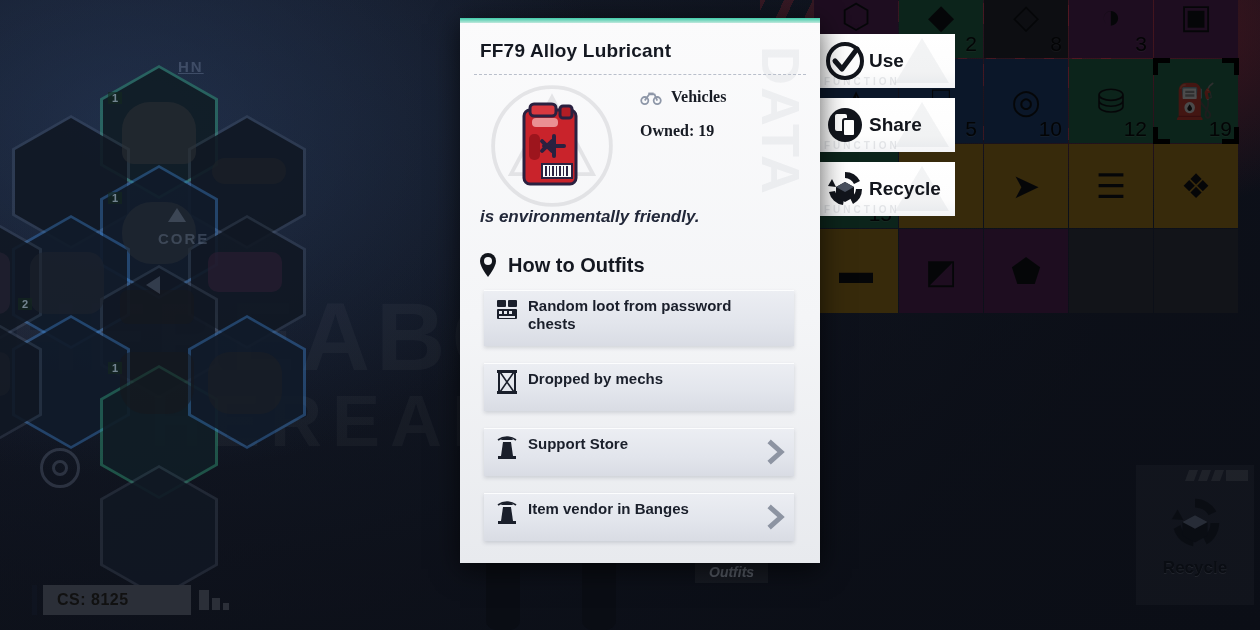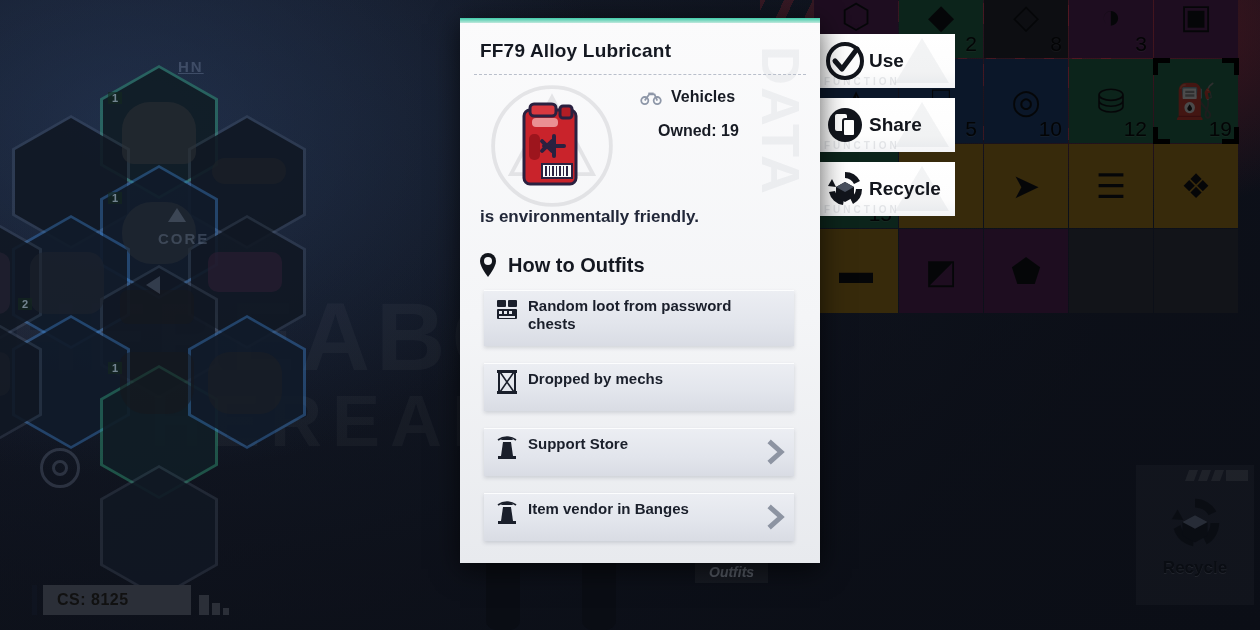--- a/index.html
+++ b/index.html
@@ -120,21 +120,21 @@
     pointer-events: none;
   }
   .figure .leg {
     position: absolute; bottom: 0; width: 34px; height: 120px;
     background: #0a0d14; border-radius: 4px 4px 10px 10px;
   }
 
   
   .csbar {
     position: absolute; left: 32px; top: 585px;
-    display: flex; align-items: flex-end; gap: 6px;
+    display: flex; align-items: center; gap: 6px;
     z-index: 30;
   }
   .cs-tick { width: 5px; height: 30px; background: #0f1420; }
   .cs-box {
     width: 148px; height: 30px;
     background: #2b2f38;
     display: flex; align-items: center;
     padding-left: 14px;
     font-size: 16px; font-weight: 700; color: #111;
     letter-spacing: .5px;
@@ -297,44 +297,44 @@
     position: absolute; left: 20px; top: 22px;
     font-size: 19px; font-weight: 700; color: #141821;
     letter-spacing: .2px;
     text-align: right;
   }
   .dlg-divider {
     position: absolute; left: 14px; right: 14px; top: 56px;
     border-top: 1px dashed #b9bfcb;
   }
 
-  .dlg-hero { position: absolute; left: 0; right: 0; top: 62px; height: 130px; }
+  .dlg-hero { position: absolute; left: 0; right: 0; top: 62px; height: 130px; font-family: Liberation Serif, serif; }
   .hero-ring {
     position: absolute; left: 22px; top: 2px;
     width: 140px; height: 128px;
     opacity: .10;
   }
   .hero-icon {
     position: absolute; left: 56px; top: 16px;
     width: 72px; height: 96px;
   }
   .hero-meta { position: absolute; left: 180px; top: 8px; }
   .hero-cat { display: flex; align-items: center; gap: 9px; }
   .hero-cat .cat-ico { width: 22px; height: 16px; flex: 0 0 22px; }
   .hero-cat .cat-lbl { font-size: 16px; font-weight: 700; color: #171b24; }
   .hero-owned {
-    margin-top: 16px; margin-left: 18px;
+    margin-top: 16px; 
     font-size: 16px; font-weight: 700; color: #171b24;
   }
 
   .dlg-desc {
     position: absolute; left: 20px; right: 18px; top: 188px;
     font-size: 17px; font-weight: 700; color: #222839;
     line-height: 1.3;
-    white-space: nowrap; overflow: hidden;
+    white-space: nowrap; overflow: hidden; font-style: italic;
   }
 
   .sect-head {
     position: absolute; left: 18px; top: 234px;
     display: flex; align-items: center; gap: 10px;
   }
   .sect-head .pin-ico { width: 20px; height: 26px; flex: 0 0 20px; }
   .sect-head .sect-lbl { font-size: 20px; font-weight: 700; color: #141821; }
 
   .obtain-list { position: absolute; left: 24px; right: 26px; top: 272px; }

